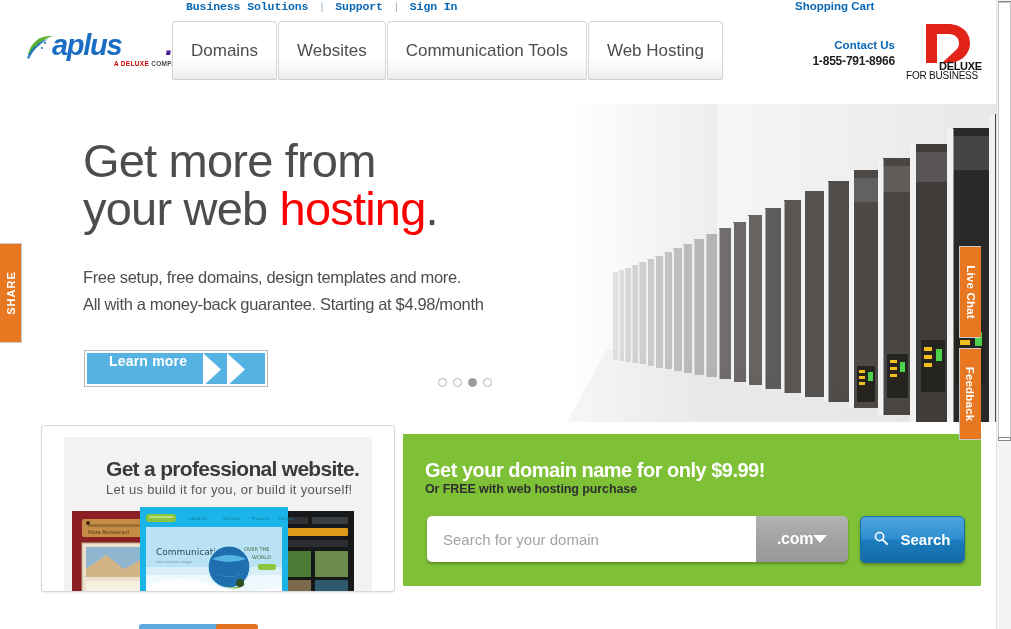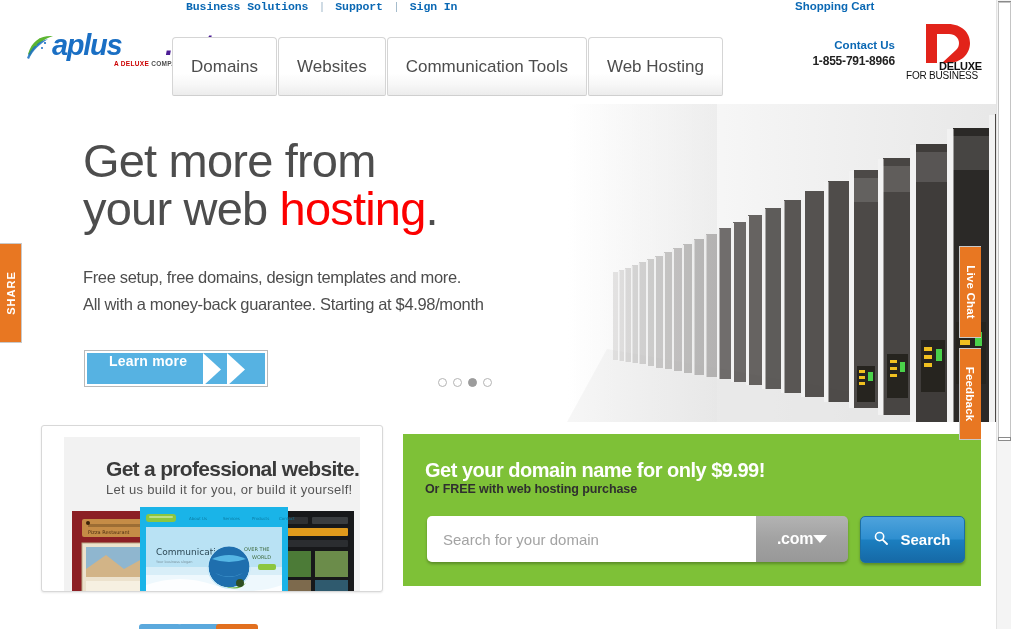--- a/index.html
+++ b/index.html
@@ -81,21 +81,21 @@
     font-weight: bold;
     letter-spacing: 0.3px;
     white-space: nowrap;
   }
   .logo .deluxeline .red { color: #cc0000; }
   .logo .deluxeline .gry { color: #4d4d4d; }
 
   
   .navtabs {
     position: absolute;
-    left: 172px; top: 37px;
+    left: 172px; top: 21px;
     display: flex;
   }
   .navtab {
     height: 59px;
     box-sizing: border-box;
     border: 1px solid #d5d5d5;
     border-bottom: 1px solid #cfcfcf;
     border-radius: 4px 4px 2px 2px;
     background: linear-gradient(to bottom, #ffffff 0%, #ffffff 62%, #f7f7f7 82%, #ececec 100%);
     display: flex;
@@ -235,20 +235,21 @@
   
   .card-left {
     position: absolute;
     left: 41px; top: 425px;
     width: 340px; height: 165px;
     background: #ffffff;
     border: 1px solid #d8d8d8;
     border-radius: 3px;
     box-shadow: 0 1px 2px rgba(0,0,0,0.09);
     overflow: hidden;
+    padding-left: 12px;
   }
   .card-left .pad {
     position: absolute;
     left: 22px; top: 11px; right: 22px; bottom: 0px;
     background: #f2f2f2;
     overflow: hidden;
   }
   .card-left .t1 {
     position: absolute; left: 42px; top: 20px;
     font-size: 21px; font-weight: bold;

